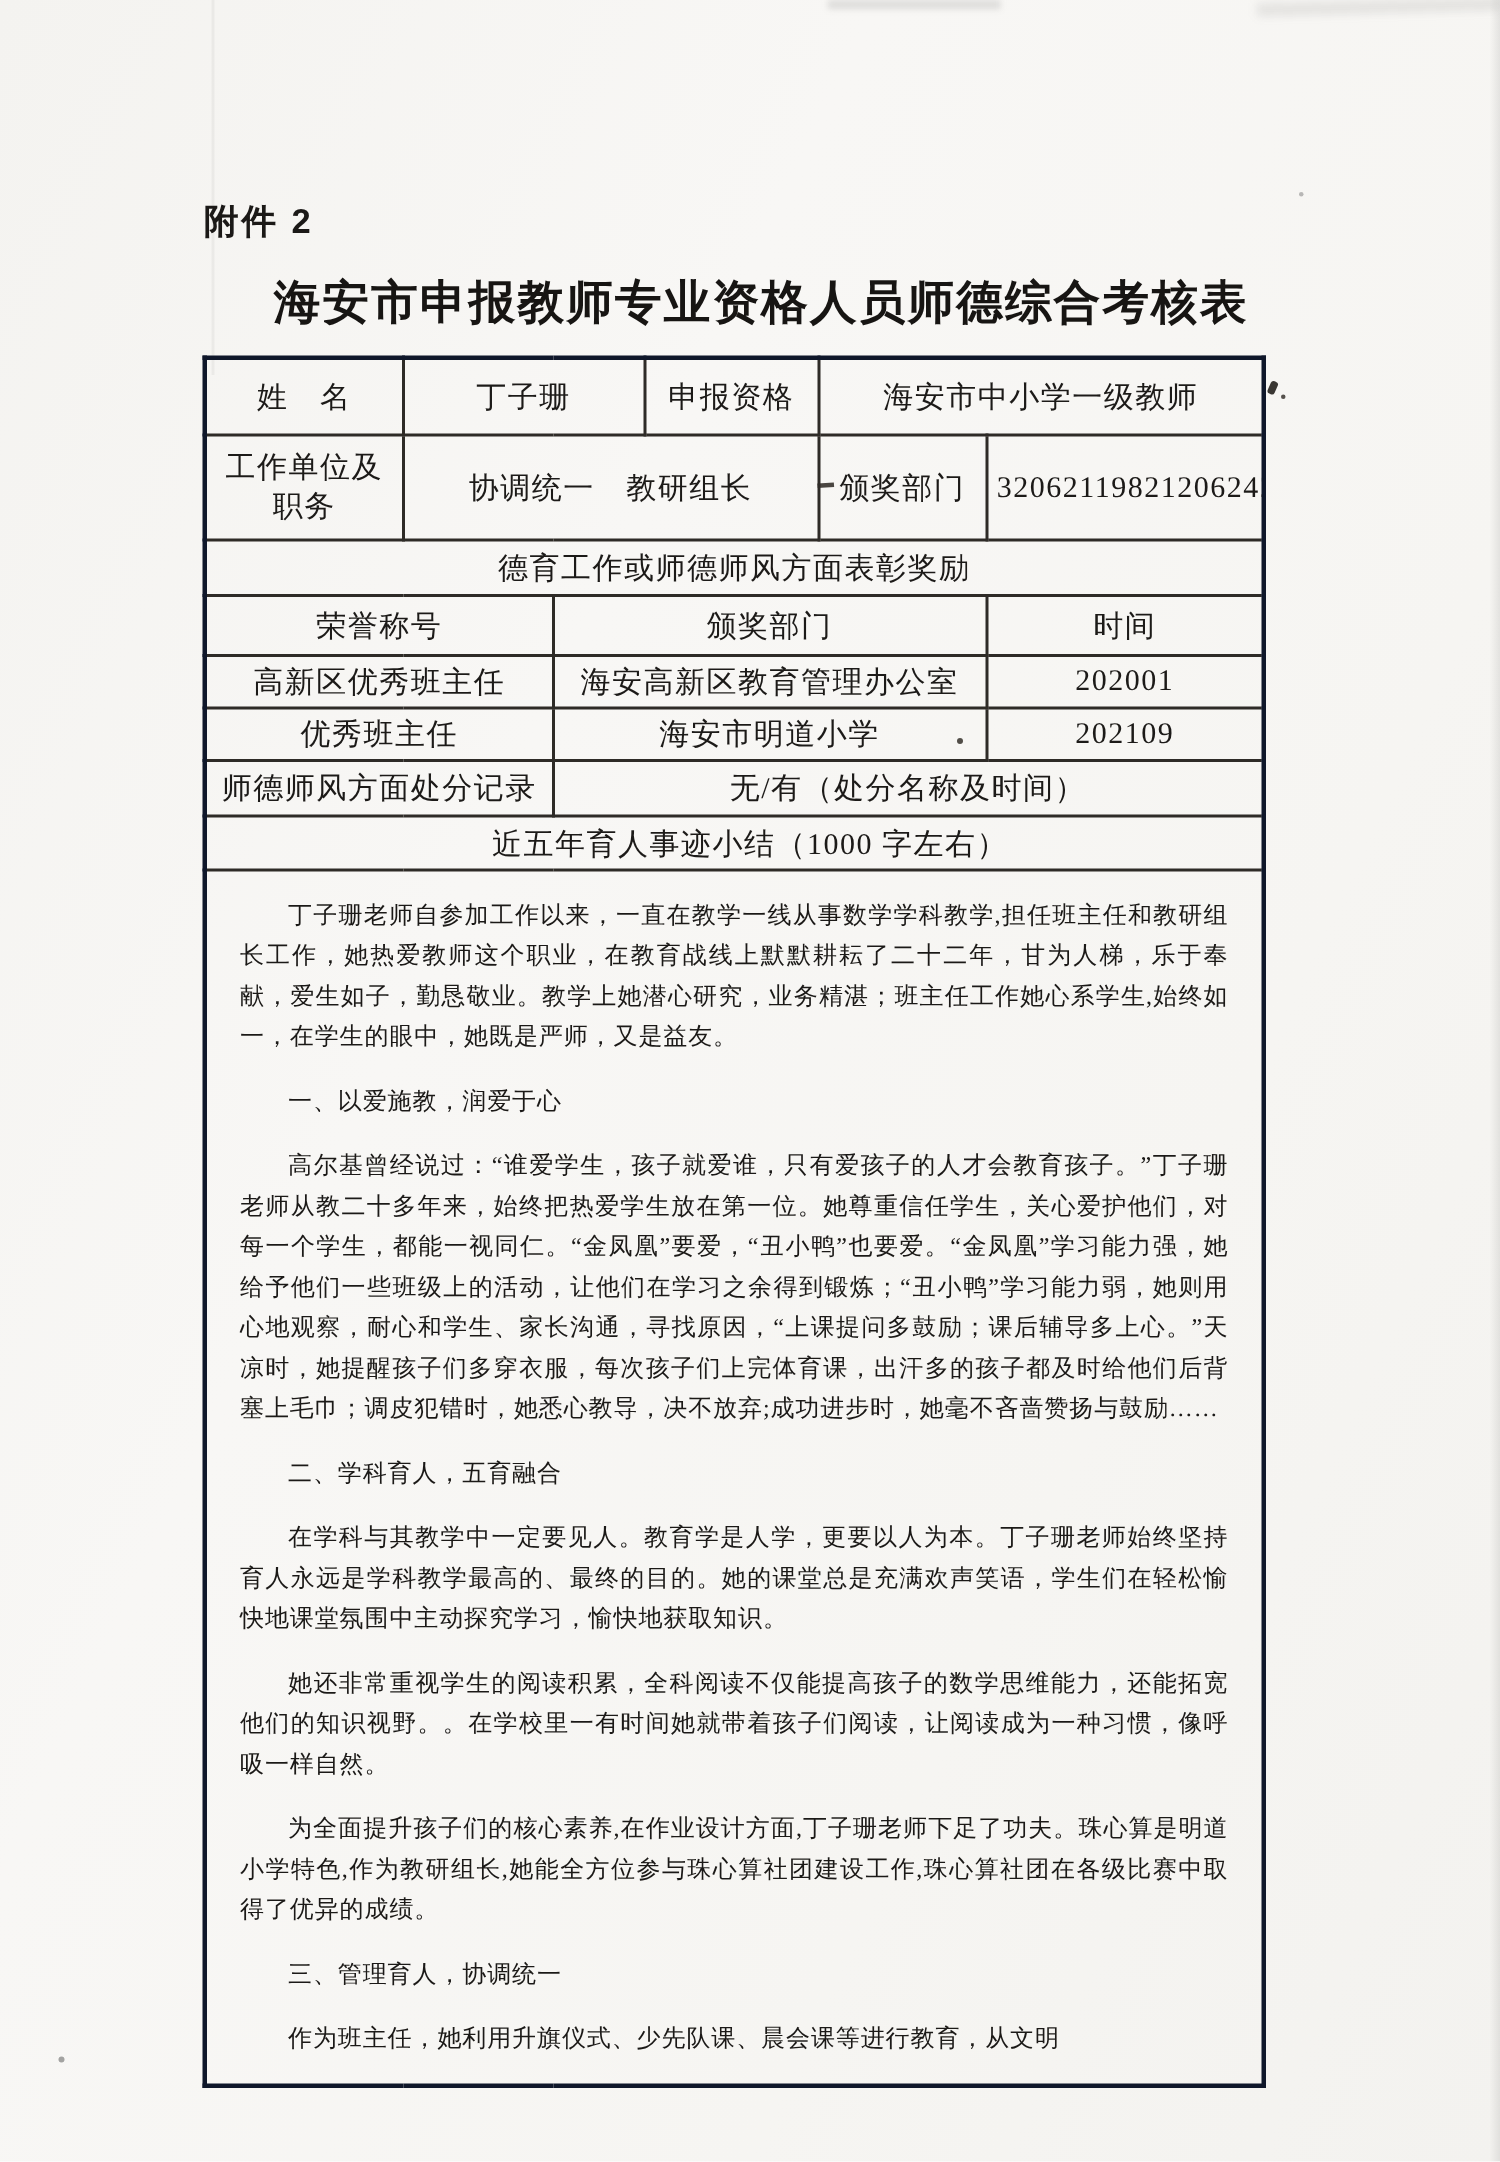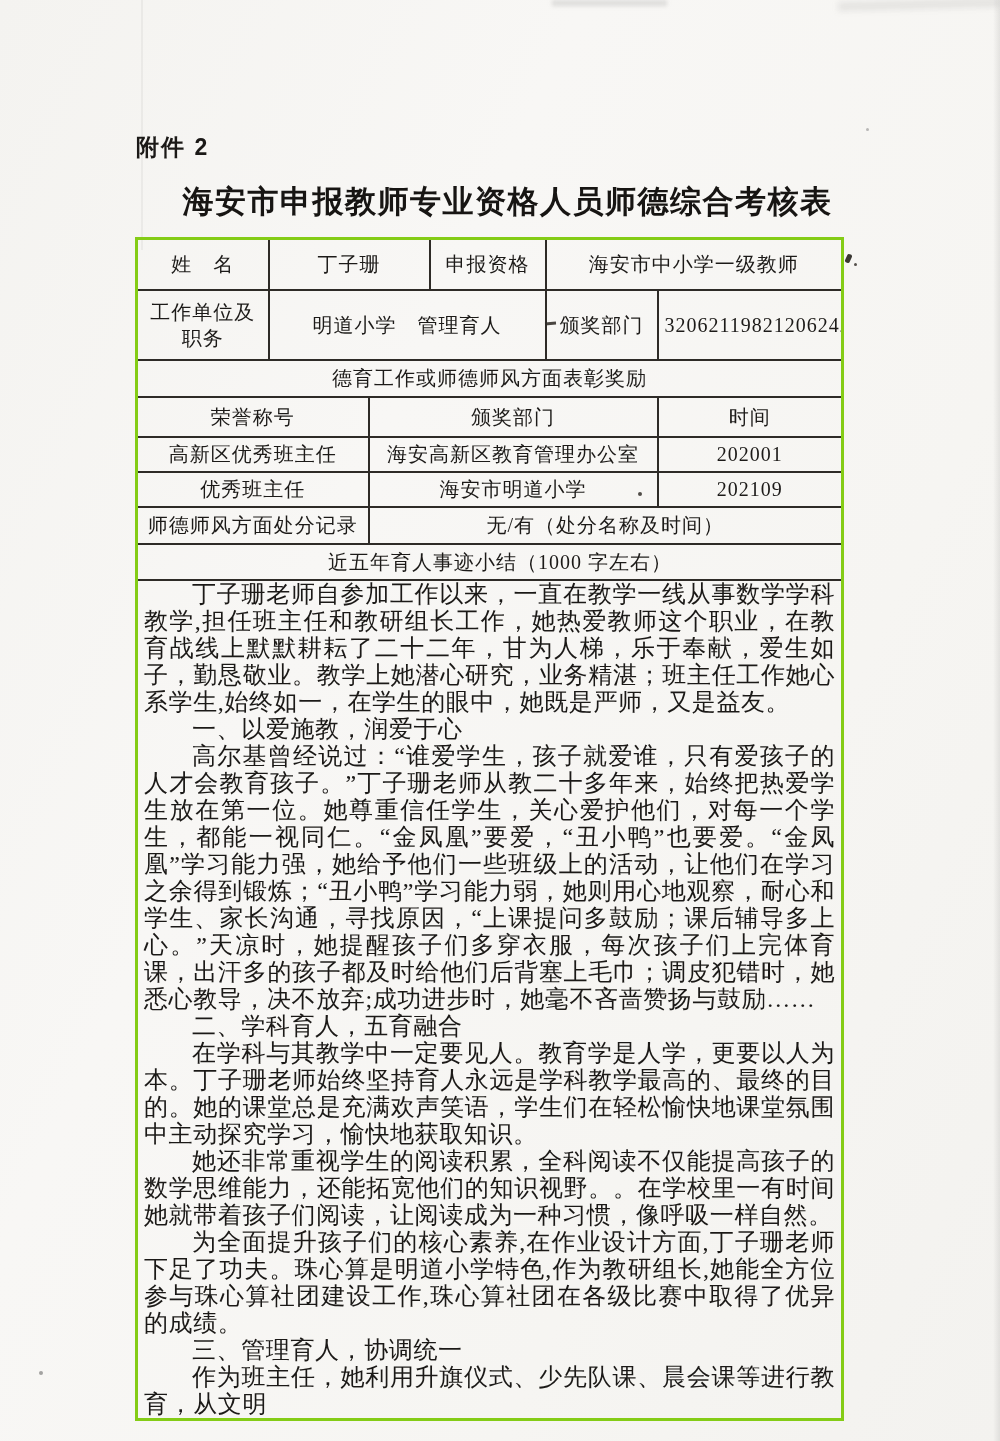--- a/index.html
+++ b/index.html
@@ -34,21 +34,21 @@
     position:absolute;left:0;right:0;top:181px;
     text-align:center;
     font-family:"Liberation Sans","DejaVu Sans",sans-serif;
     font-size:31px;font-weight:700;letter-spacing:1.5px;color:#171513;padding-left:15px;
   }
   table.form{
     position:absolute;left:135px;top:237px;
     width:706px;
     border-collapse:collapse;
     table-layout:fixed;
-    border:3px solid #84cc16;
+    border:3px solid #0f172a;
     font-family:Liberation Serif, serif;
   }
   table.form td{
     border:2px solid #2e2b27;
     text-align:center;vertical-align:middle;
     font-size:20px;letter-spacing:1px;color:#1c1a18;
     padding:0 6px;
     overflow:hidden;
   }
   td.unit-label{padding:0 14px;line-height:26px;margin-left:36px;}
@@ -61,22 +61,22 @@
   tr.r6 td{height:33px;border-radius:15px;}
   tr.r7 td{height:35px;margin-top:20px;}
   tr.r8 td{height:34px;padding-left:27px;}
   td.essay-cell{
     height:755px;
     vertical-align:top;
     text-align:justify;
     padding:20px 12px 0 12px;
   }
   .essay p{
-    margin:0;
-    font-size:24px;line-height:27px;
+    margin:16px;
+    font-size:16px;line-height:27px;
     letter-spacing:0.6px;
     text-indent:2em;
     text-align:justify;
     color:#1b1917;
   }
 </style>
 </head>
 <body>
 
 <div class="artifact edge-right"></div>
@@ -105,21 +105,21 @@
   </colgroup>
   <tbody>
     <tr class="r1">
       <td>姓　名</td>
       <td colspan="2">丁子珊</td>
       <td>申报资格</td>
       <td colspan="2">海安市中小学一级教师</td>
     </tr>
     <tr class="r2">
       <td class="unit-label">工作单位及职务</td>
-      <td colspan="3">明道小学　管理育人</td>
+      <td colspan="3">协调统一　教研组长</td>
       <td>颁奖部门</td>
       <td class="id-value">320621198212062429</td>
     </tr>
     <tr class="r3">
       <td colspan="6">德育工作或师德师风方面表彰奖励</td>
     </tr>
     <tr class="r4">
       <td colspan="2">荣誉称号</td>
       <td colspan="3">颁奖部门</td>
       <td>时间</td>

